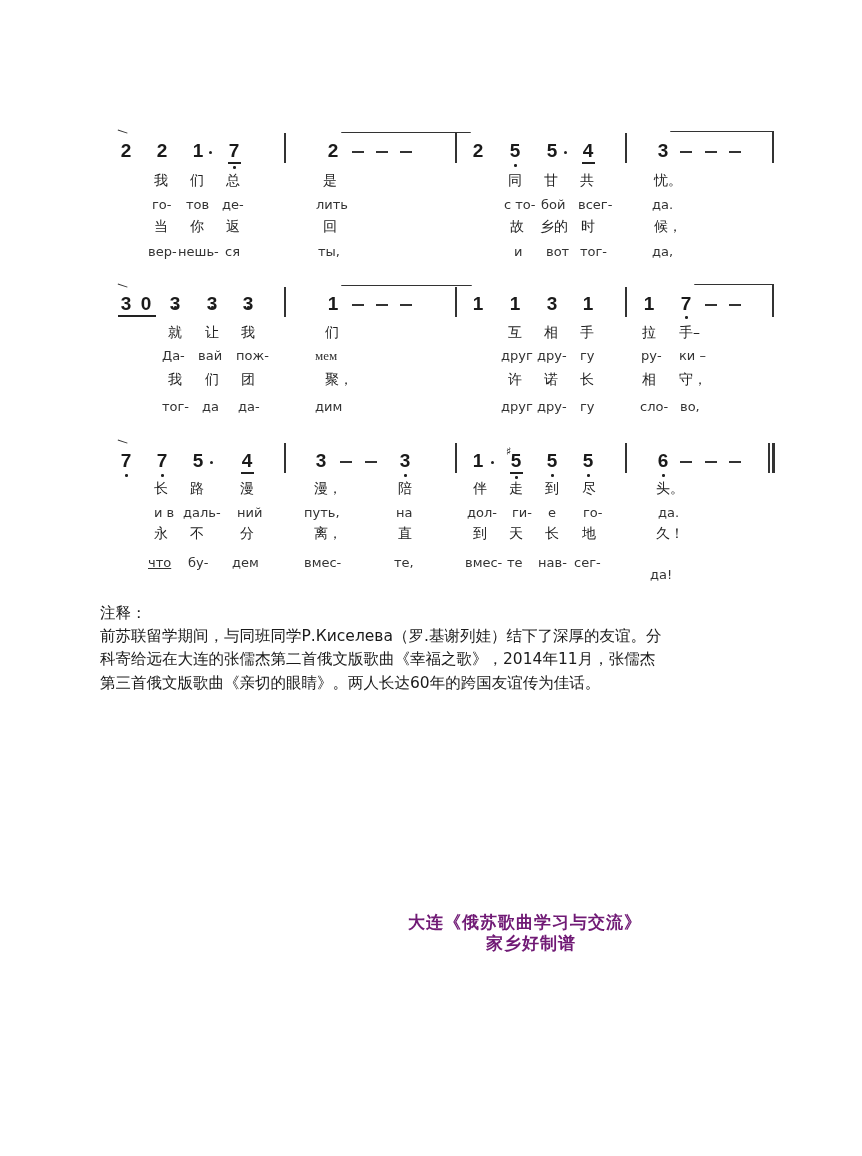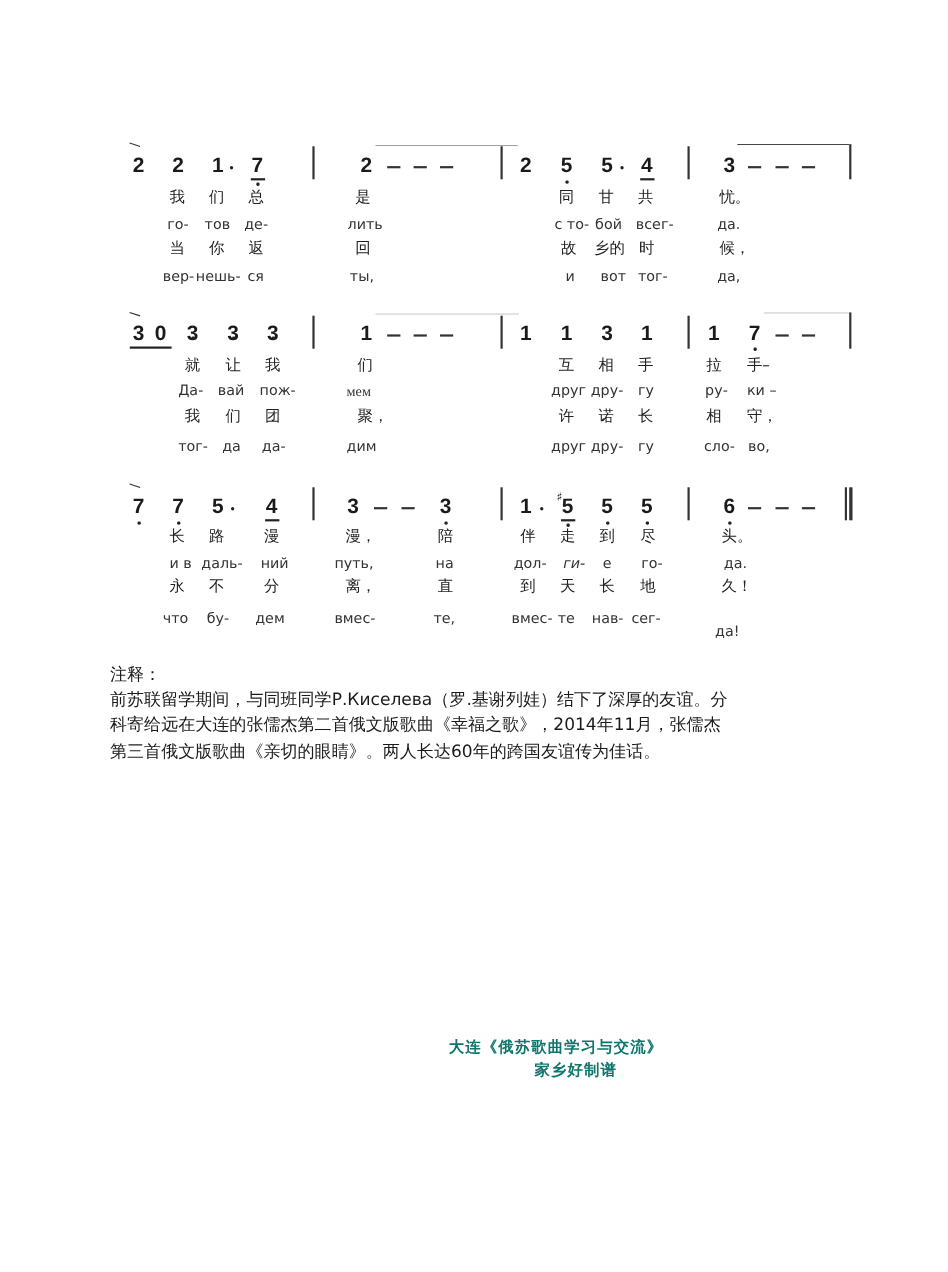--- a/index.html
+++ b/index.html
@@ -8,21 +8,21 @@
   .note { font-family:"Liberation Sans", sans-serif; font-weight:bold; font-size:19px; color:#1a1a1a; text-align:center; width:30px; transform:translateX(-15px); line-height:22px; }
   .ul { position:absolute; height:1.6px; background:#222; }
   .dot { position:absolute; width:3px; height:3px; background:#222; border-radius:50%; }
   .dash { position:absolute; width:12px; height:1.6px; background:#333; }
   .bar { position:absolute; width:1.6px; background:#333; }
   .lyric { font-family:"DejaVu Sans", sans-serif; font-size:14px; color:#222; white-space:nowrap; line-height:16px; }
   .ru { font-size:13px; color:#333; }
   .slur { position:absolute; border-top:1.4px solid #333; }
   .notes-block { position:absolute; left:100px; top:602px; width:690px; font-family:"DejaVu Sans", sans-serif; font-size:15.5px; line-height:23.2px; color:#1a1a1a; }
   .notes-block p { margin:0; white-space:nowrap; }
-  .credit { position:absolute; font-family:"DejaVu Serif", serif; font-weight:bold; font-size:14px; color:#0f766e; white-space:nowrap; letter-spacing:1px;margin-top:32px; }
+  .credit { position:absolute; font-family:"DejaVu Serif", serif; font-weight:bold; font-size:17px; color:#701a75; white-space:nowrap; letter-spacing:1px; }
 </style>
 </head>
 <body>
 
 <div>
 
   <div class="abs" style="left:117px;top:131px;width:10px;height:4px;border-top:1.3px solid #333;transform:rotate(18deg);"></div>
 
   <div class="abs note" style="left:126px;top:140px;">2</div>
   <div class="abs note" style="left:162px;top:140px;">2</div>
@@ -243,39 +243,39 @@
     <span class="abs" style="left:582px;">尽</span>
     <span class="abs" style="left:656px;">头。</span>
   </div>
   <div class="abs lyric ru" style="top:505px;left:0;">
     <span class="abs" style="left:154px;">и в</span>
     <span class="abs" style="left:183px;">даль-</span>
     <span class="abs" style="left:237px;">ний</span>
     <span class="abs" style="left:304px;">путь,</span>
     <span class="abs" style="left:396px;">на</span>
     <span class="abs" style="left:467px;">дол-</span>
-    <span class="abs" style="left:512px;font-style:italic;">ги-</span>
+    <span class="abs" style="left:512px;">ги-</span>
     <span class="abs" style="left:548px;">е</span>
     <span class="abs" style="left:583px;">го-</span>
     <span class="abs" style="left:658px;">да.</span>
   </div>
   <div class="abs lyric" style="top:525px;left:0;">
     <span class="abs" style="left:154px;">永</span>
     <span class="abs" style="left:190px;">不</span>
     <span class="abs" style="left:240px;">分</span>
     <span class="abs" style="left:314px;">离，</span>
     <span class="abs" style="left:398px;">直</span>
     <span class="abs" style="left:473px;">到</span>
     <span class="abs" style="left:509px;">天</span>
     <span class="abs" style="left:545px;">长</span>
     <span class="abs" style="left:582px;">地</span>
     <span class="abs" style="left:656px;">久！</span>
   </div>
   <div class="abs lyric ru" style="top:555px;left:0;">
-    <span class="abs" style="left:148px;">что</span>
+    <span class="abs" style="left:148px;text-decoration:underline;">что</span>
     <span class="abs" style="left:188px;">бу-</span>
     <span class="abs" style="left:232px;">дем</span>
     <span class="abs" style="left:304px;">вмес-</span>
     <span class="abs" style="left:394px;">те,</span>
     <span class="abs" style="left:465px;">вмес-</span>
     <span class="abs" style="left:507px;">те</span>
     <span class="abs" style="left:538px;">нав-</span>
     <span class="abs" style="left:574px;">сег-</span>
     <span class="abs" style="left:650px;margin-top:12px;">да!</span>
   </div>

